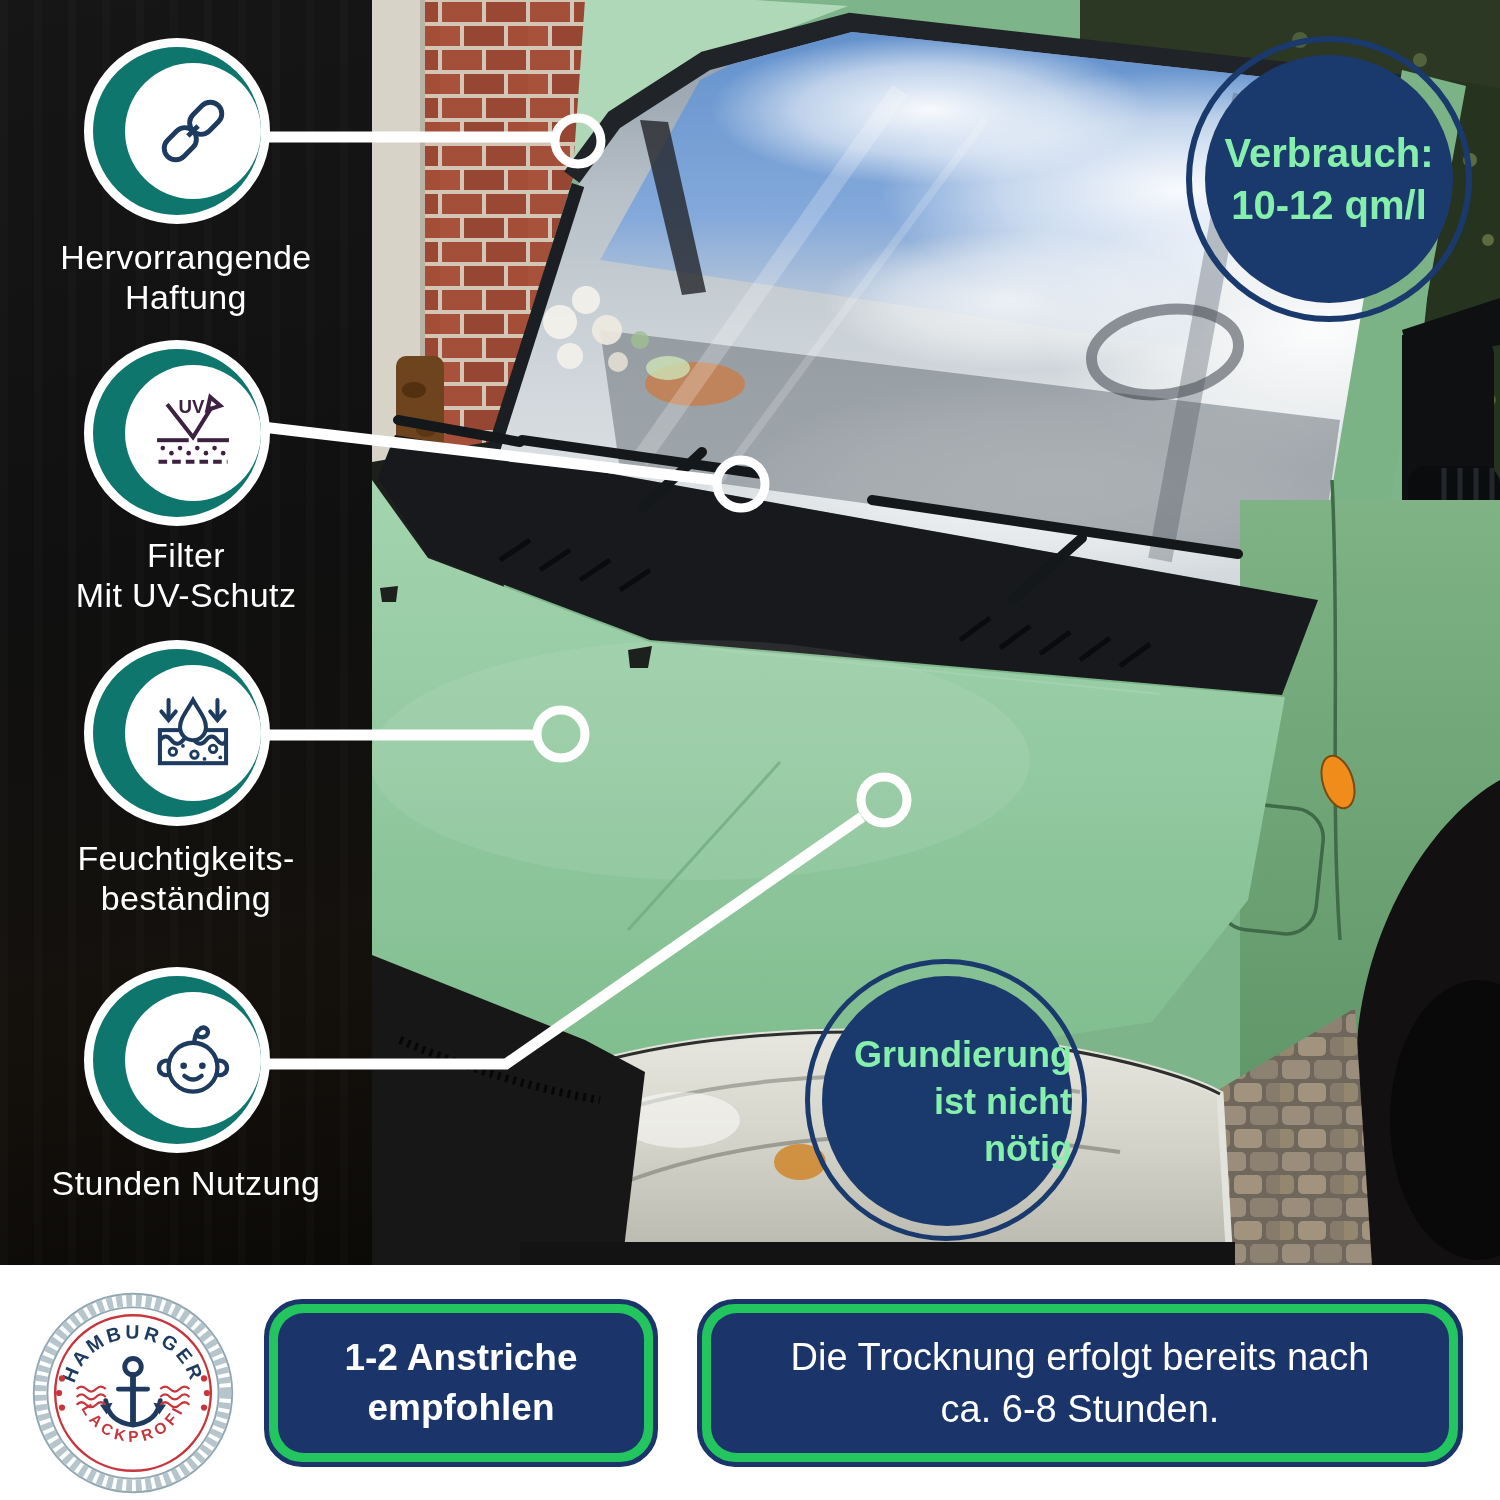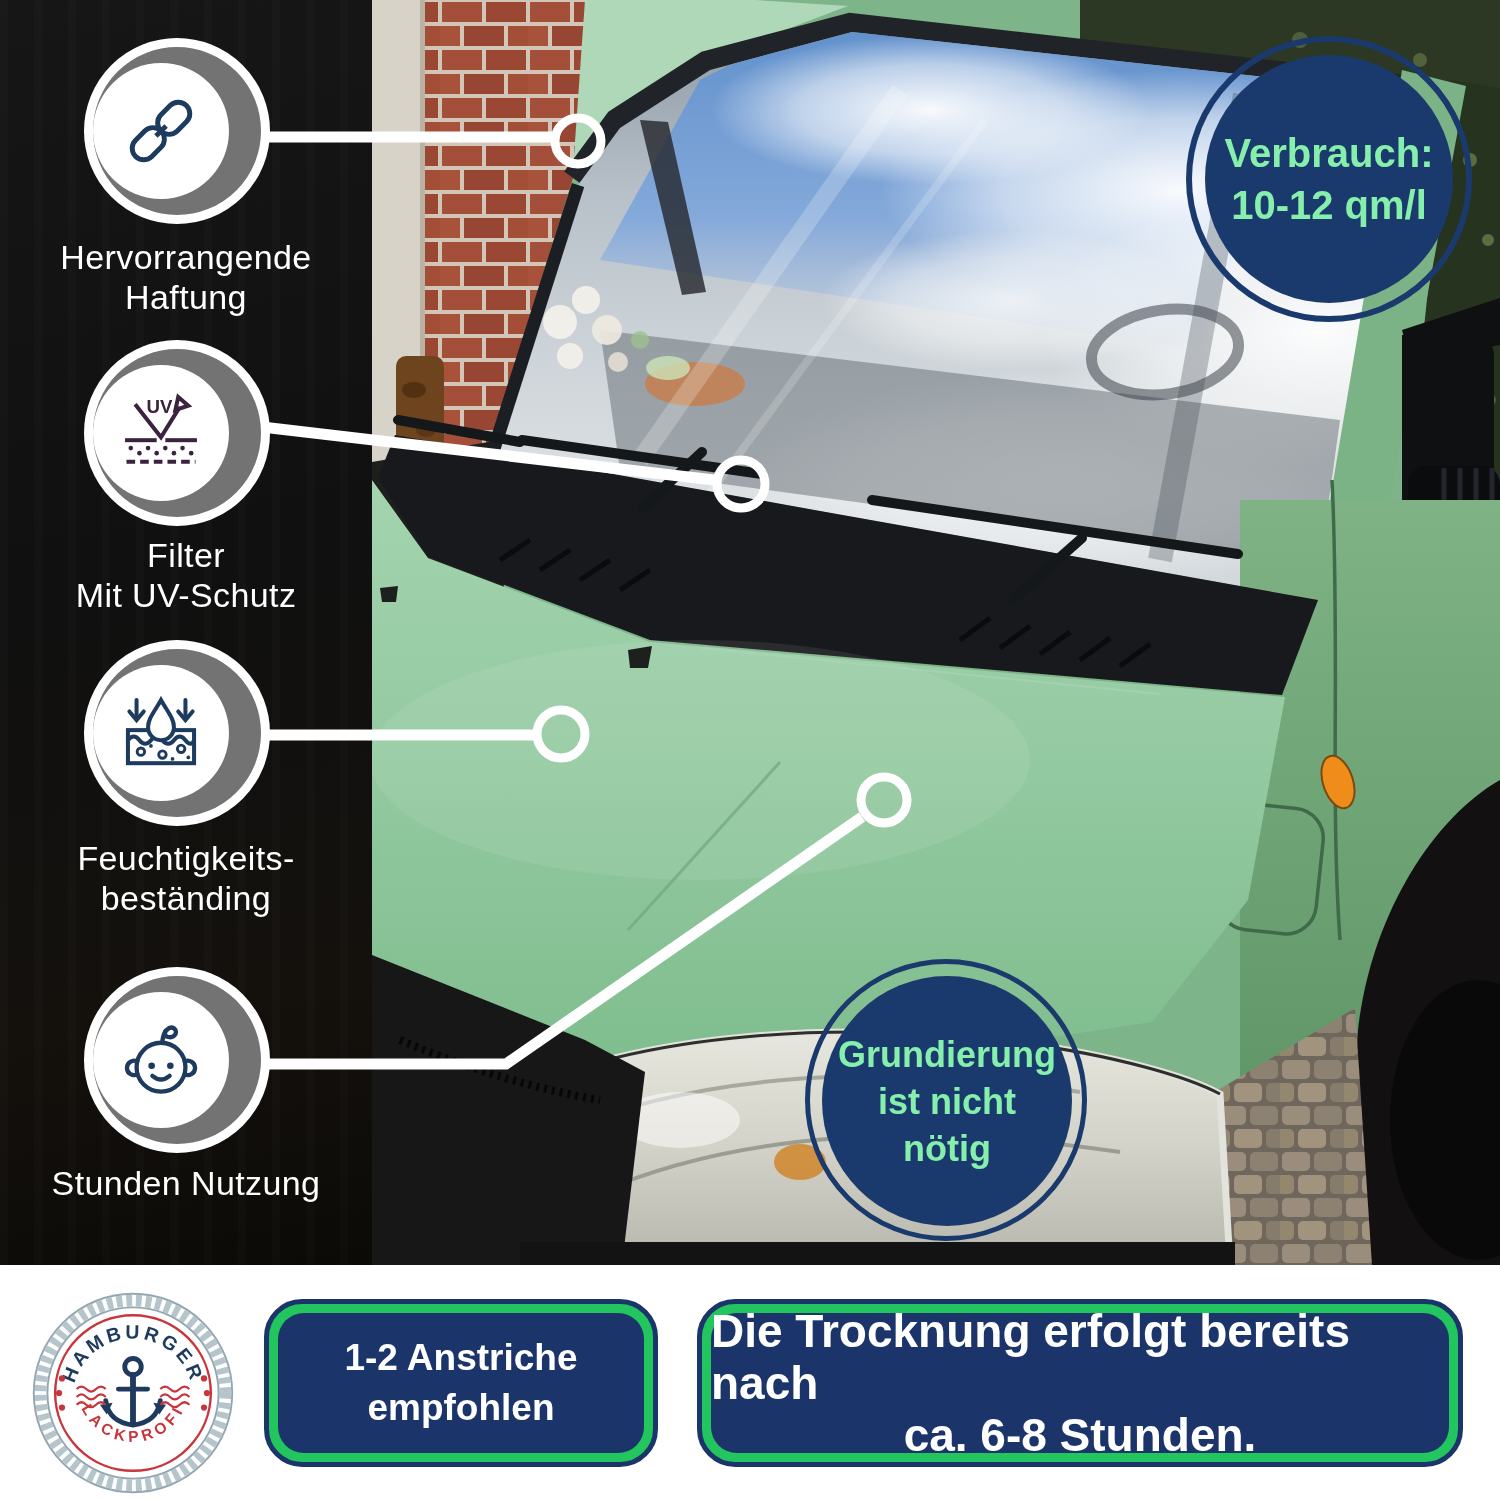--- a/index.html
+++ b/index.html
@@ -13,50 +13,50 @@
   .panel-left{position:absolute;left:0;top:0;width:372px;height:1265px;z-index:2;
     background:
       repeating-linear-gradient(90deg, rgba(255,255,255,.015) 0 8px, rgba(0,0,0,0) 8px 34px),
       linear-gradient(170deg,#161616 0%,#101010 45%,#14110d 78%,#0c0a07 100%);}
 
   
   .connectors{position:absolute;left:0;top:0;z-index:3;pointer-events:none;}
 
   
   .feat{position:absolute;width:168px;height:168px;border-radius:50%;
-        border:9px solid #ffffff;background:#737373;z-index:4;
-        display:flex;align-items:center;justify-content:flex-start;}
+        border:9px solid #ffffff;background:#0f766e;z-index:4;
+        display:flex;align-items:center;justify-content:flex-end;}
   .feat-inner{width:136px;height:136px;border-radius:50%;background:#ffffff;
         display:flex;align-items:center;justify-content:center;}
   .feat-inner svg{width:92px;height:92px;}
   .feat-label{position:absolute;left:0;width:372px;z-index:4;text-align:center;
         color:#ffffff;font-weight:400;font-size:34px;line-height:40px;letter-spacing:.4px;}
 
   
   .badge-circle{position:absolute;border-radius:50%;background:#1a3a6e;z-index:4;
         display:flex;flex-direction:column;align-items:center;justify-content:center;
         color:#86efac;font-weight:800;text-align:center;}
   .badge-circle::after{content:"";position:absolute;border-radius:50%;border:6px solid #1a3a6e;}
   #badge-consumption{left:1205px;top:55px;width:248px;height:248px;font-size:40px;line-height:52px;}
   #badge-consumption::after{left:-19px;top:-19px;width:274px;height:274px;}
-  #badge-primer{left:822px;top:976px;width:250px;height:250px;font-size:36px;line-height:47px;}
+  #badge-primer{left:822px;top:976px;width:250px;height:250px;font-size:36px;line-height:47px;align-items:flex-end;}
   #badge-primer::after{left:-17px;top:-17px;width:272px;height:272px;border-width:5px;}
 
   
   .footer{position:absolute;left:0;top:1265px;width:1500px;height:235px;background:#ffffff;z-index:5;}
   .logo-badge{position:absolute;left:26px;top:21px;width:214px;height:214px;}
   .pill{position:absolute;top:34px;height:168px;border:5px solid #1b356b;border-radius:38px;
         background:#22c55e;padding:9px;box-sizing:border-box;}
   .pill-inner{width:100%;height:100%;background:#1b356b;border-radius:26px;
         display:flex;flex-direction:column;align-items:center;justify-content:center;
         color:#ffffff;font-weight:800;}
   #pill-coats{left:264px;width:394px;}
   #pill-coats .pill-inner{font-size:37px;line-height:50px;}
   #pill-drying{left:697px;width:766px;}
-  #pill-drying .pill-inner{font-size:46px;line-height:52px;font-weight:700;}
+  #pill-drying .pill-inner{font-size:38px;line-height:52px;font-weight:400;}
 </style>
 </head>
 <body>
 
 <div id="canvas">
 
   <svg class="photo-svg" width="1500" height="1265" viewBox="0 0 1500 1265" aria-hidden="true">
     <defs>
       <pattern id="brickPat" width="88" height="48" patternUnits="userSpaceOnUse">
         <rect width="88" height="48" fill="#d4c6b6"></rect>

